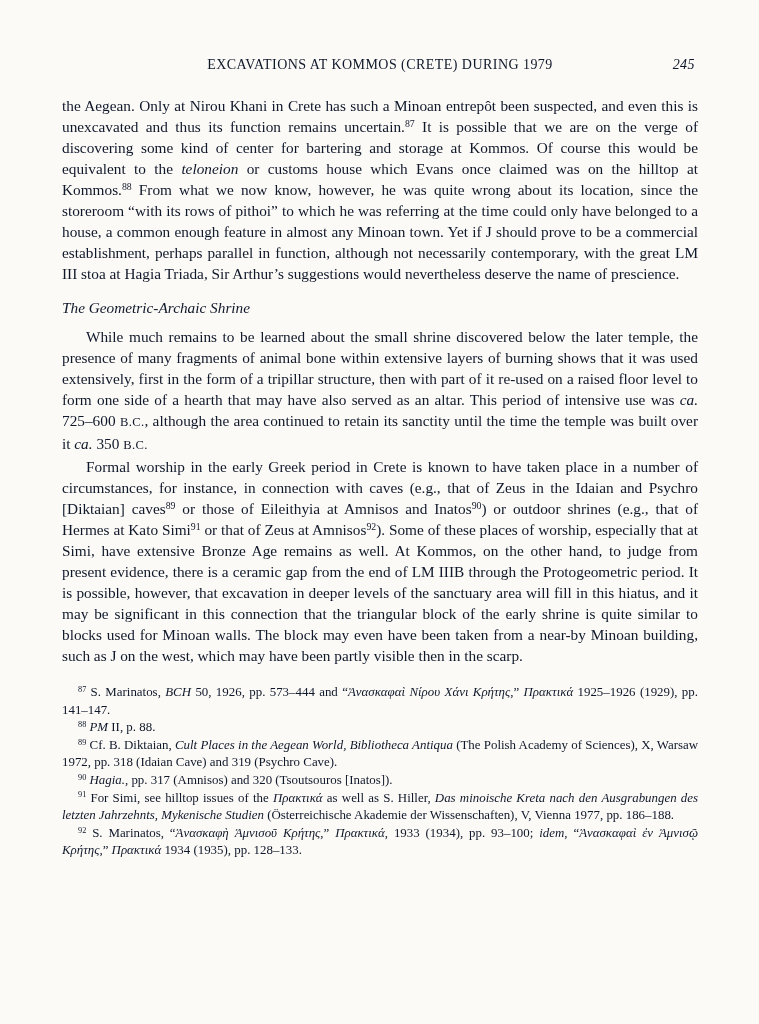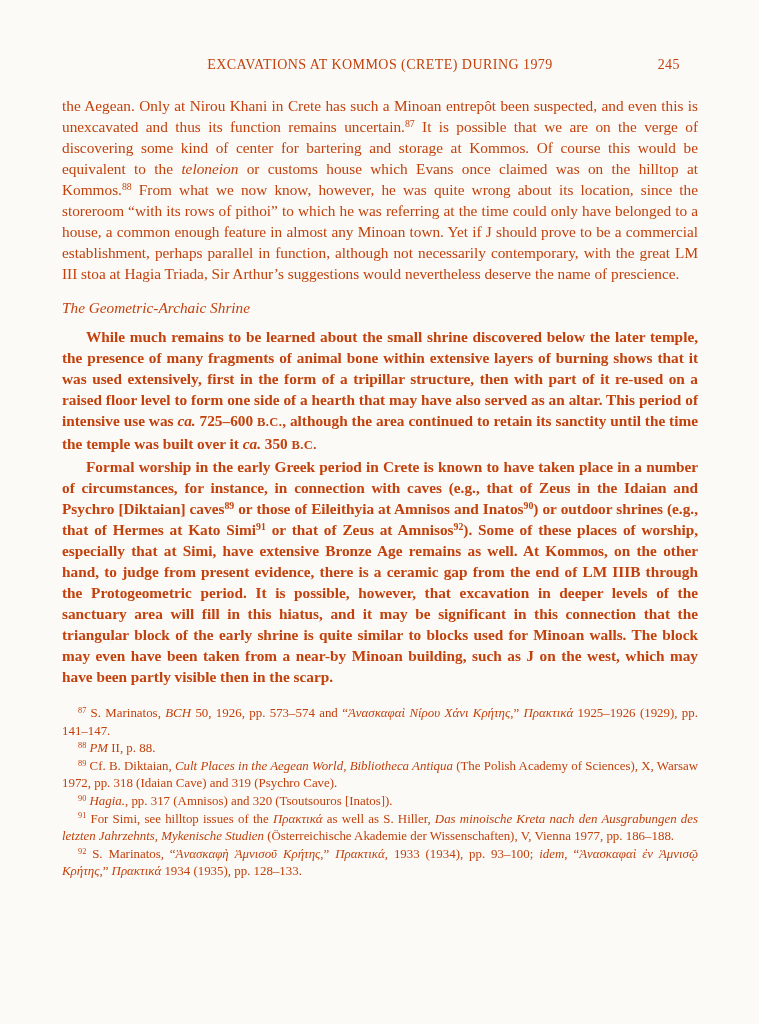--- a/index.html
+++ b/index.html
@@ -8,49 +8,50 @@
     width: 759px;
     height: 1024px;
     background: #f3f1ec;
     font-family: "Liberation Serif", "DejaVu Serif", serif;
   }
   .page {
     position: relative;
     width: 759px;
     height: 1024px;
     background: #fbfaf6;
-    color: #c2410c;
+    color: #0f172a;
     overflow: hidden;
   }
   .content {
     position: absolute;
     left: 62px;
     top: 57px;
     width: 636px;
   }
   .running-head {
     position: relative;
     text-align: center;
     font-size: 14px;
     letter-spacing: 0.45px;
     margin-bottom: 20px;
     height: 18px;
   }
   .page-number {
     position: absolute;
-    right: 18px;
+    right: 3px;
     top: 0;
+    font-style: italic;
   }
   .para {
     margin: 0;
     font-size: 15.3px;
     line-height: 21px;
     text-align: justify;
   }
-  .indent { text-indent: 24px; font-weight: bold; }
+  .indent { text-indent: 24px; }
   .section-heading {
     font-size: 15.3px;
     font-style: italic;
     font-weight: 400;
     margin: 13px 0 8px 0;
     line-height: 21px;
   }
   .footnotes { margin-top: 18px; }
   .footnote {
     margin: 0;
@@ -81,21 +82,21 @@
     </header>
 
     <main>
       <p class="para"><span>the Aegean. Only at Nirou Khani in Crete has such a Minoan entrepôt been suspected, and even this is unexcavated and thus its function remains uncertain.</span><sup>87</sup><span> It is possible that we are on the verge of discovering some kind of center for bartering and storage at Kommos. Of course this would be equivalent to the </span><span class="it">teloneion</span><span> or customs house which Evans once claimed was on the hilltop at Kommos.</span><sup>88</sup><span> From what we now know, however, he was quite wrong about its location, since the storeroom “with its rows of pithoi” to which he was referring at the time could only have belonged to a house, a common enough feature in almost any Minoan town. Yet if J should prove to be a commercial establishment, perhaps parallel in function, although not necessarily contemporary, with the great LM III stoa at Hagia Triada, Sir Arthur’s suggestions would nevertheless deserve the name of prescience.</span></p>
       <h2 class="section-heading">The Geometric-Archaic Shrine</h2>
       <p class="para indent"><span>While much remains to be learned about the small shrine discovered below the later temple, the presence of many fragments of animal bone within extensive layers of burning shows that it was used extensively, first in the form of a tripillar structure, then with part of it re-used on a raised floor level to form one side of a hearth that may have also served as an altar. This period of intensive use was </span><span class="it">ca.</span><span> 725–600 </span><span class="sc">B.C.</span><span>, although the area continued to retain its sanctity until the time the temple was built over it </span><span class="it">ca.</span><span> 350 </span><span class="sc">B.C.</span></p>
       <p class="para indent"><span>Formal worship in the early Greek period in Crete is known to have taken place in a number of circumstances, for instance, in connection with caves (e.g., that of Zeus in the Idaian and Psychro [Diktaian] caves</span><sup>89</sup><span> or those of Eileithyia at Amnisos and Inatos</span><sup>90</sup><span>) or outdoor shrines (e.g., that of Hermes at Kato Simi</span><sup>91</sup><span> or that of Zeus at Amnisos</span><sup>92</sup><span>). Some of these places of worship, especially that at Simi, have extensive Bronze Age remains as well. At Kommos, on the other hand, to judge from present evidence, there is a ceramic gap from the end of LM IIIB through the Protogeometric period. It is possible, however, that excavation in deeper levels of the sanctuary area will fill in this hiatus, and it may be significant in this connection that the triangular block of the early shrine is quite similar to blocks used for Minoan walls. The block may even have been taken from a near-by Minoan building, such as J on the west, which may have been partly visible then in the scarp.</span></p>
     </main>
 
     <footer class="footnotes">
-      <p class="footnote"><sup>87</sup><span> S. Marinatos, </span><span class="it">BCH</span><span> 50, 1926, pp. 573–574 and “</span><span class="it">Ἀνασκαφαὶ Νίρου Χάνι Κρήτης</span><span>,” </span><span class="it">Πρακτικά</span><span> 1925–1926 (1929), pp. 141–147.</span></p>
+      <p class="footnote"><sup>87</sup><span> S. Marinatos, </span><span class="it">BCH</span><span> 50, 1926, pp. 573–444 and “</span><span class="it">Ἀνασκαφαὶ Νίρου Χάνι Κρήτης</span><span>,” </span><span class="it">Πρακτικά</span><span> 1925–1926 (1929), pp. 141–147.</span></p>
       <p class="footnote"><sup>88</sup><span> </span><span class="it">PM</span><span> II, p. 88.</span></p>
       <p class="footnote"><sup>89</sup><span> Cf. B. Diktaian, </span><span class="it">Cult Places in the Aegean World, Bibliotheca Antiqua</span><span> (The Polish Academy of Sciences), X, Warsaw 1972, pp. 318 (Idaian Cave) and 319 (Psychro Cave).</span></p>
       <p class="footnote"><sup>90</sup><span> </span><span class="it">Hagia.</span><span>, pp. 317 (Amnisos) and 320 (Tsoutsouros [Inatos]).</span></p>
       <p class="footnote"><sup>91</sup><span> For Simi, see hilltop issues of the </span><span class="it">Πρακτικά</span><span> as well as S. Hiller, </span><span class="it">Das minoische Kreta nach den Ausgrabungen des letzten Jahrzehnts, Mykenische Studien</span><span> (Österreichische Akademie der Wissenschaften), V, Vienna 1977, pp. 186–188.</span></p>
       <p class="footnote"><sup>92</sup><span> S. Marinatos, “</span><span class="it">Ἀνασκαφὴ Ἀμνισοῦ Κρήτης</span><span>,” </span><span class="it">Πρακτικά</span><span>, 1933 (1934), pp. 93–100; </span><span class="it">idem</span><span>, “</span><span class="it">Ἀνασκαφαὶ ἐν Ἀμνισῷ Κρήτης</span><span>,” </span><span class="it">Πρακτικά</span><span> 1934 (1935), pp. 128–133.</span></p>
     </footer>
 
   </div>
 </div>
 

